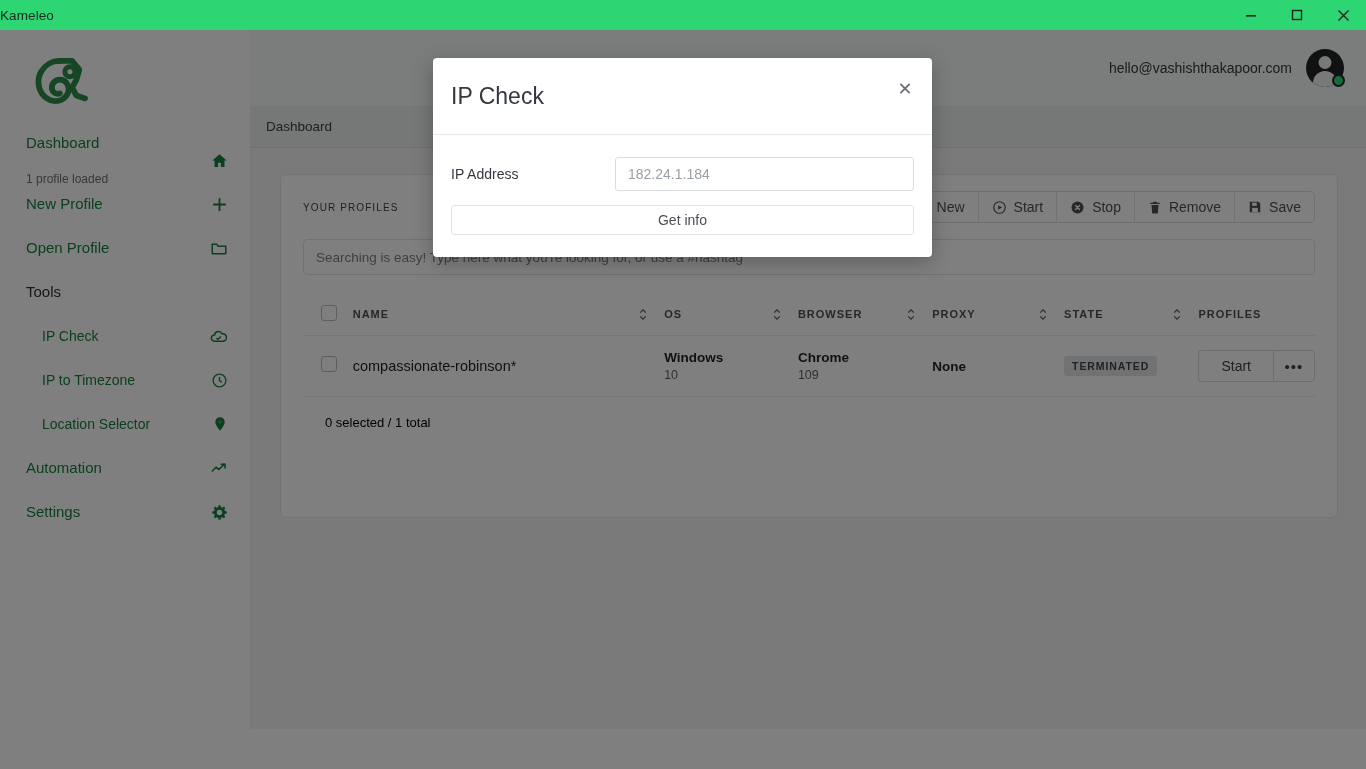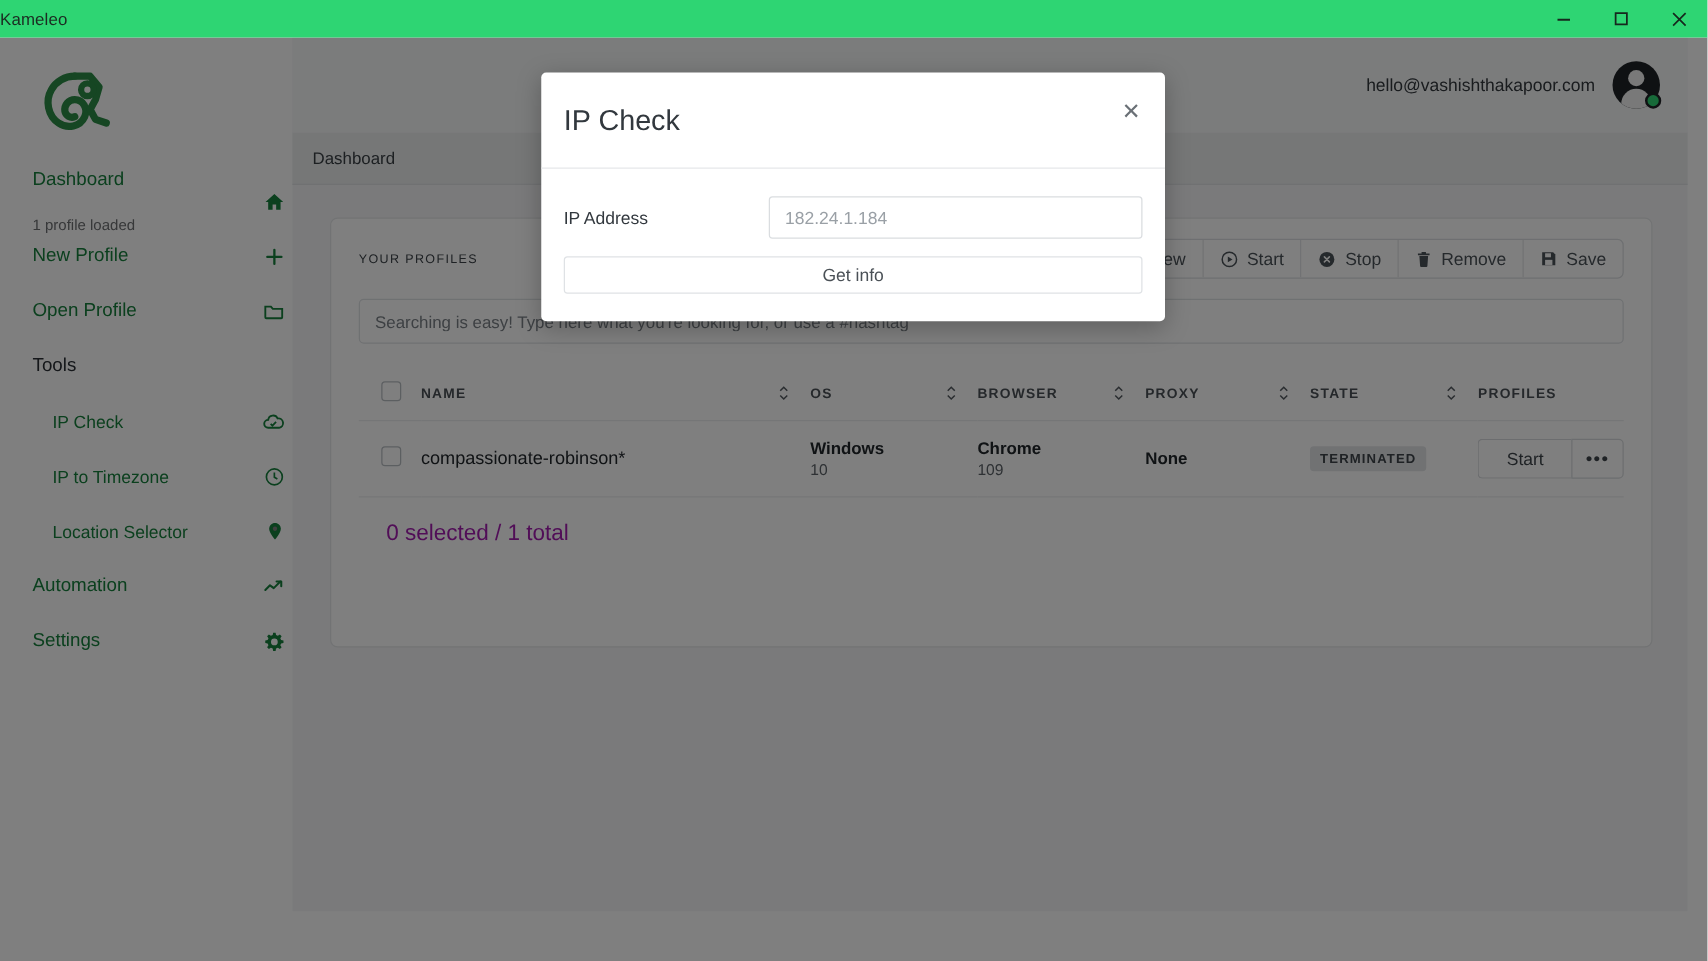--- a/index.html
+++ b/index.html
@@ -61,21 +61,21 @@
   .nav-text { display: flex; flex-direction: column; justify-content: center; }
   .nav-label { font-size: 15px; color: #17803d; line-height: 1.15; }
   .nav-sub-label { font-size: 12px; color: #6e7073; margin-top: 21px; }
   .nav-item.sub .nav-label { font-size: 14px; }
   .nav-item.plain .nav-label { color: #2a2f35; }
   .nav-icon { margin-left: auto; display: flex; align-items: center; color: #17803d; }
   .nav-icon svg { display: block; }
 
   
   .main {
-    position: absolute; top: 0; left: 234px;
+    position: absolute; top: 0; left: 250px;
     width: 1116px; height: 699px;
     background: #f4f5f6;
   }
   .topbar {
     position: relative;
     height: 76px;
     background: #f7f8f9;
     display: flex; align-items: center; justify-content: flex-end;
     padding-right: 22px;
   }
@@ -214,21 +214,21 @@
   .act-more {
     border: 1px solid #d8dbde;
     border-radius: 0 4px 4px 0;
     width: 42px; height: 32px;
     display: flex; align-items: center; justify-content: center;
     font-size: 15px; color: #3e454b; background: #fff;
     letter-spacing: 1px;
   }
   .table-footer {
     padding: 18px 0 0 22px;
-    font-size: 18px; color: #a21caf;
+    font-size: 13px; color: #000000;
   }
 
   
   .overlay {
     position: absolute; top: 30px; left: 0;
     width: 1366px; height: 739px;
     background: rgba(0,0,0,0.50);
     z-index: 40;
   }
 

